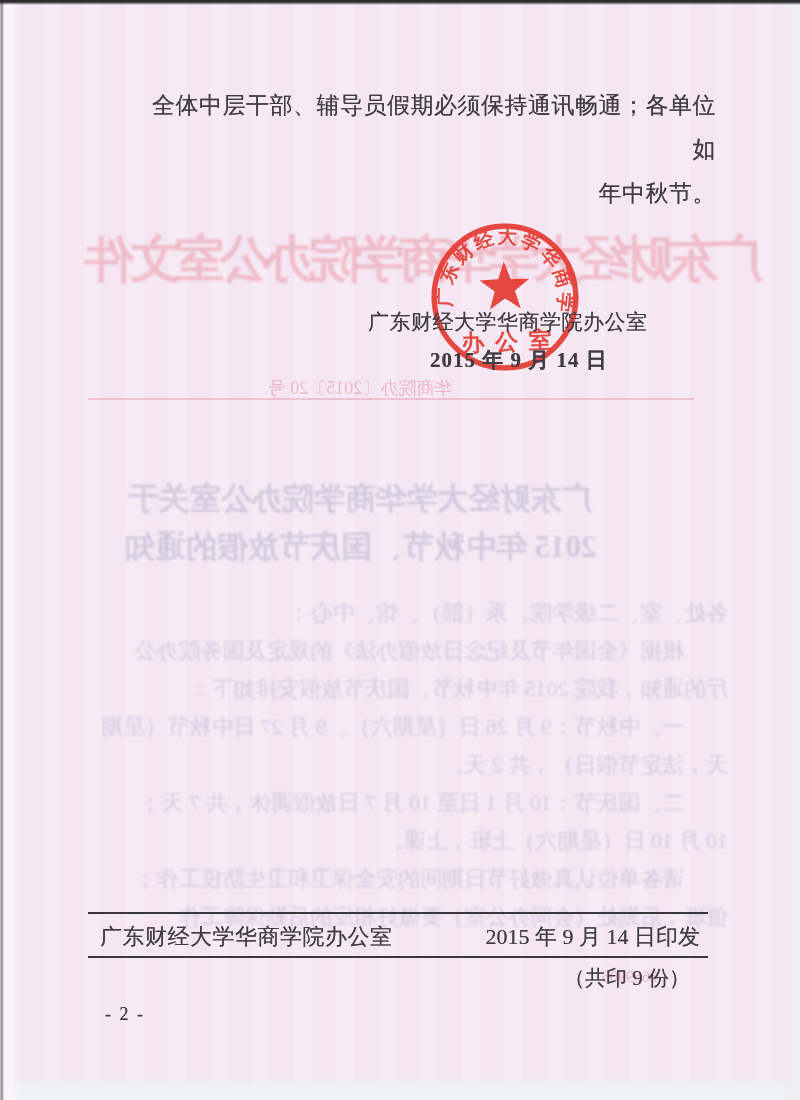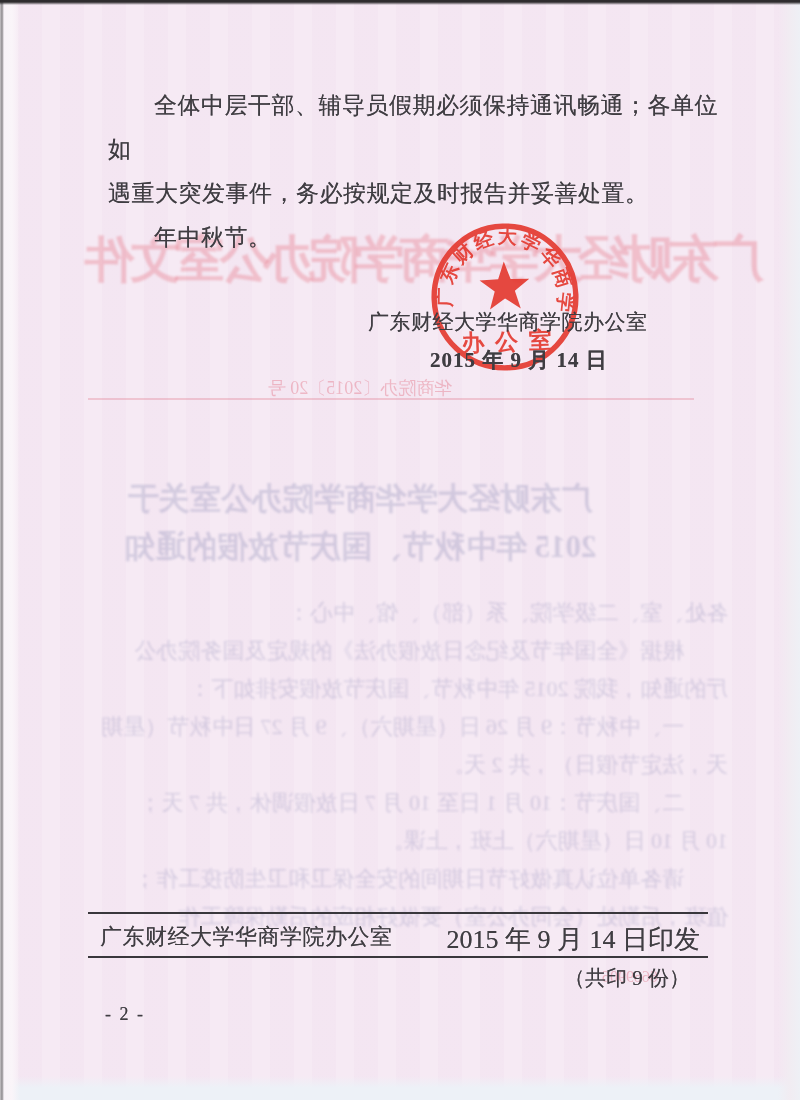--- a/index.html
+++ b/index.html
@@ -12,31 +12,31 @@
       linear-gradient(180deg,#2e2c2e 0px,#2e2c2e 2px,rgba(46,44,46,0) 5px),
       linear-gradient(90deg,#c9c6c9 0,#8d898d 2px,#f9f3f8 4px,#faf5f9 12px,rgba(250,245,249,0) 20px),
       linear-gradient(270deg,#eef0f5 0,#f1ecf2 10px,rgba(241,236,242,0) 22px),
       linear-gradient(0deg,#edf1f7 0,#edf1f7 12px,rgba(237,241,247,0) 24px),
       repeating-linear-gradient(90deg,rgba(255,255,255,0.10) 0 18px,rgba(234,212,231,0.10) 18px 42px),
       #f5e8f3;
   }
   
   .ink{color:#3f3d42;text-shadow:0 0 0.6px rgba(63,61,66,0.75);}
   .body-text{
-    position:absolute;left:108px;top:84px;width:624px;
-    font-size:23px;line-height:44px;letter-spacing:0.5px;
+    position:absolute;left:92px;top:84px;width:624px;
+    font-size:23px;line-height:44px;letter-spacing:0.5px;text-align:right;
   }
   .indent2{text-indent:46px;}
   .signature-org{position:absolute;left:368px;top:308px;font-size:21px;letter-spacing:0.5px;}
   .signature-date{position:absolute;left:430px;top:346px;font-size:21px;letter-spacing:1px;font-weight:bold;}
   .footer-rule{position:absolute;left:88px;width:620px;height:2px;background:#39373c;}
   .rule-top{top:912px;}
   .rule-bottom{top:956px;}
   .footer-org{position:absolute;left:100px;top:922px;font-size:22px;letter-spacing:0.5px;}
-  .footer-printed{position:absolute;left:388px;top:922px;width:312px;text-align:right;font-size:26px;}
+  .footer-printed{position:absolute;left:388px;top:922px;width:312px;text-align:right;font-size:22px;}
   .footer-copies{position:absolute;left:390px;top:964px;width:300px;text-align:right;font-size:21px;}
   .page-number{position:absolute;left:105px;top:1004px;font-size:18px;letter-spacing:2px;}
   
   .mirror{transform:scaleX(-1);}
   .bleed-header{
     position:absolute;left:86px;top:226px;width:680px;
     font-size:50px;font-weight:bold;letter-spacing:-5px;
     color:rgba(228,92,108,0.30);
     filter:blur(0.8px);
     white-space:nowrap;text-align:center;
@@ -106,21 +106,20 @@
     <path id="sealArc" d="M 34.2,123.9 A 70,70 0 1 1 165.8,123.9" fill="none"></path>
     <text font-size="25" font-weight="bold" fill="#e4372d" letter-spacing="3.2">
       <textPath href="#sealArc" startOffset="14">广东财经大学华商学院</textPath>
     </text>
     <polygon points="100,54 108.1,76.8 132.3,77.5 113.1,92.3 120,115.5 100,101.8 80,115.5 86.9,92.3 67.7,77.5 91.9,76.8" fill="#e4372d"></polygon>
     <text x="41" y="168" font-size="30" font-weight="bold" fill="#e4372d" letter-spacing="14">办公室</text>
   </svg>
 
   <div class="body-text ink">
     <div class="indent2">全体中层干部、辅导员假期必须保持通讯畅通；各单位如</div>
-    <div>遇重大突发事件，务必按规定及时报告并妥善处置。</div>
     <div class="indent2">年中秋节。</div>
   </div>
 
   <div class="signature-org ink">广东财经大学华商学院办公室</div>
   <div class="signature-date ink">2015 年 9 月 14 日</div>
 
   <div class="footer-rule rule-top"></div>
   <div class="footer-org ink">广东财经大学华商学院办公室</div>
   <div class="footer-printed ink">2015 年 9 月 14 日印发</div>
   <div class="footer-rule rule-bottom"></div>

